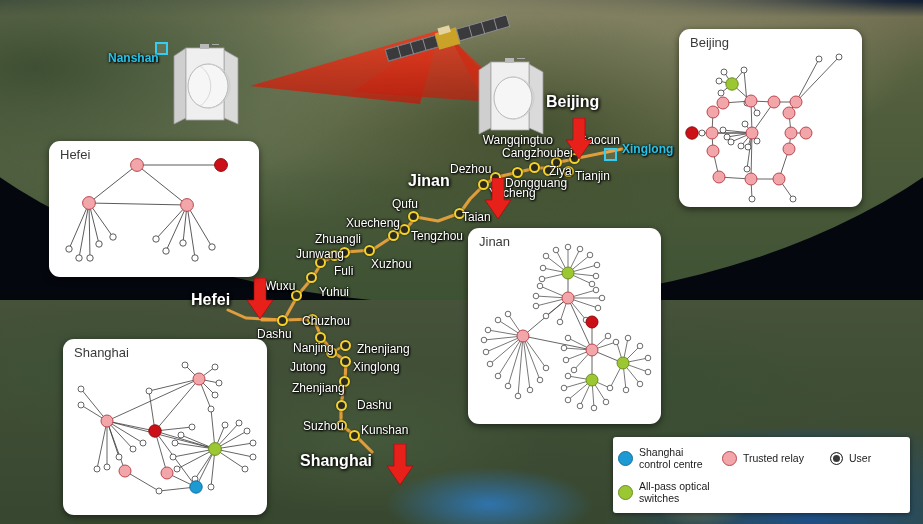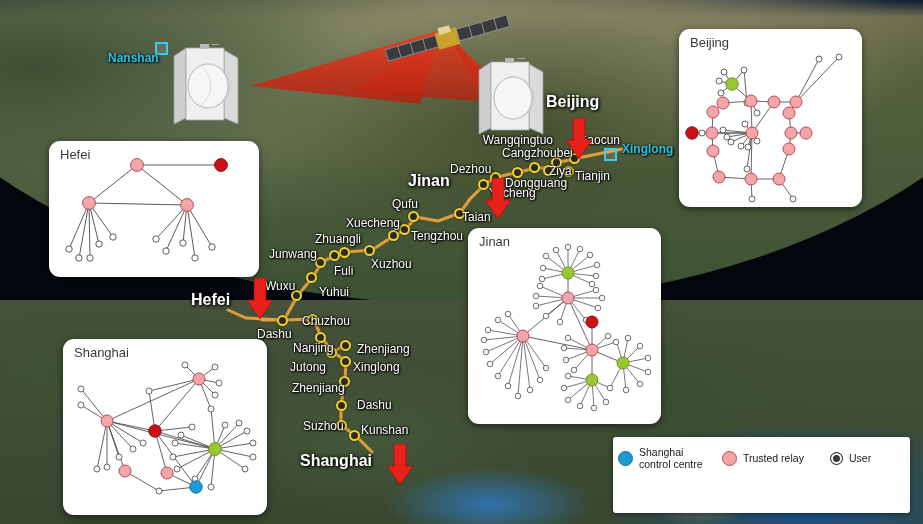--- a/index.html
+++ b/index.html
@@ -185,21 +185,21 @@
       <div class="mlabel" style="left: 411px; top: 229px;">Tengzhou</div>
       <div class="node" style="left: 387.5px; top: 229.5px;"></div>
       <div class="mlabel" style="left: 346px; top: 216px;">Xuecheng</div>
       <div class="node" style="left: 363.5px; top: 244.5px;"></div>
       <div class="mlabel" style="left: 371px; top: 257px;">Xuzhou</div>
       <div class="node" style="left: 338.5px; top: 246.5px;"></div>
       <div class="mlabel" style="left: 315px; top: 232px; text-align: right;">Zhuangli</div>
       <div class="node" style="left: 328.5px; top: 249.5px;"></div>
       <div class="mlabel" style="left: 334px; top: 264px;">Fuli</div>
       <div class="node" style="left: 314.5px; top: 256.5px;"></div>
-      <div class="mlabel" style="left: 269px; top: 247px;">Junwang</div>
+      <div class="mlabel" style="left: 296px; top: 247px;">Junwang</div>
       <div class="node" style="left: 305.5px; top: 271.5px;"></div>
       <div class="mlabel" style="left: 319px; top: 285px;">Yuhui</div>
       <div class="node" style="left: 290.5px; top: 289.5px;"></div>
       <div class="mlabel" style="left: 265px; top: 279px;">Wuxu</div>
       <div class="node" style="left: 276.5px; top: 314.5px;"></div>
       <div class="mlabel" style="left: 257px; top: 327px;">Dashu</div>
       <div class="node" style="left: 306.5px; top: 313.5px;"></div>
       <div class="mlabel" style="left: 302px; top: 314px;">Chuzhou</div>
       <div class="node" style="left: 314.5px; top: 331.5px;"></div>
       <div class="mlabel" style="left: 277px; top: 341px; margin-left: 16px;">Nanjing</div>
@@ -585,15 +585,19 @@
         <div class="lgtxt">Shanghai<br>control centre</div>
       </div>
       <div class="lgitem">
         <div class="lgdot" style="background: rgb(243, 166, 170); border: 1.5px solid rgb(185, 72, 79);"></div>
         <div class="lgtxt">Trusted relay</div>
       </div>
       <div class="lgitem">
         <div class="lgdot" style="background: rgb(58, 58, 58); border: 1.6px solid rgb(51, 51, 51); width: 11px; height: 11px; box-shadow: rgb(255, 255, 255) 0px 0px 0px 2px inset;"></div>
         <div class="lgtxt">User</div>
       </div>
+      <div class="lgitem">
+        <div class="lgdot" style="background: rgb(155, 200, 50); border: 1.5px solid rgb(108, 143, 30);"></div>
+        <div class="lgtxt">All-pass optical<br>switches</div>
+      </div>
     </div>
 
 </div>
 
 </body></html>

